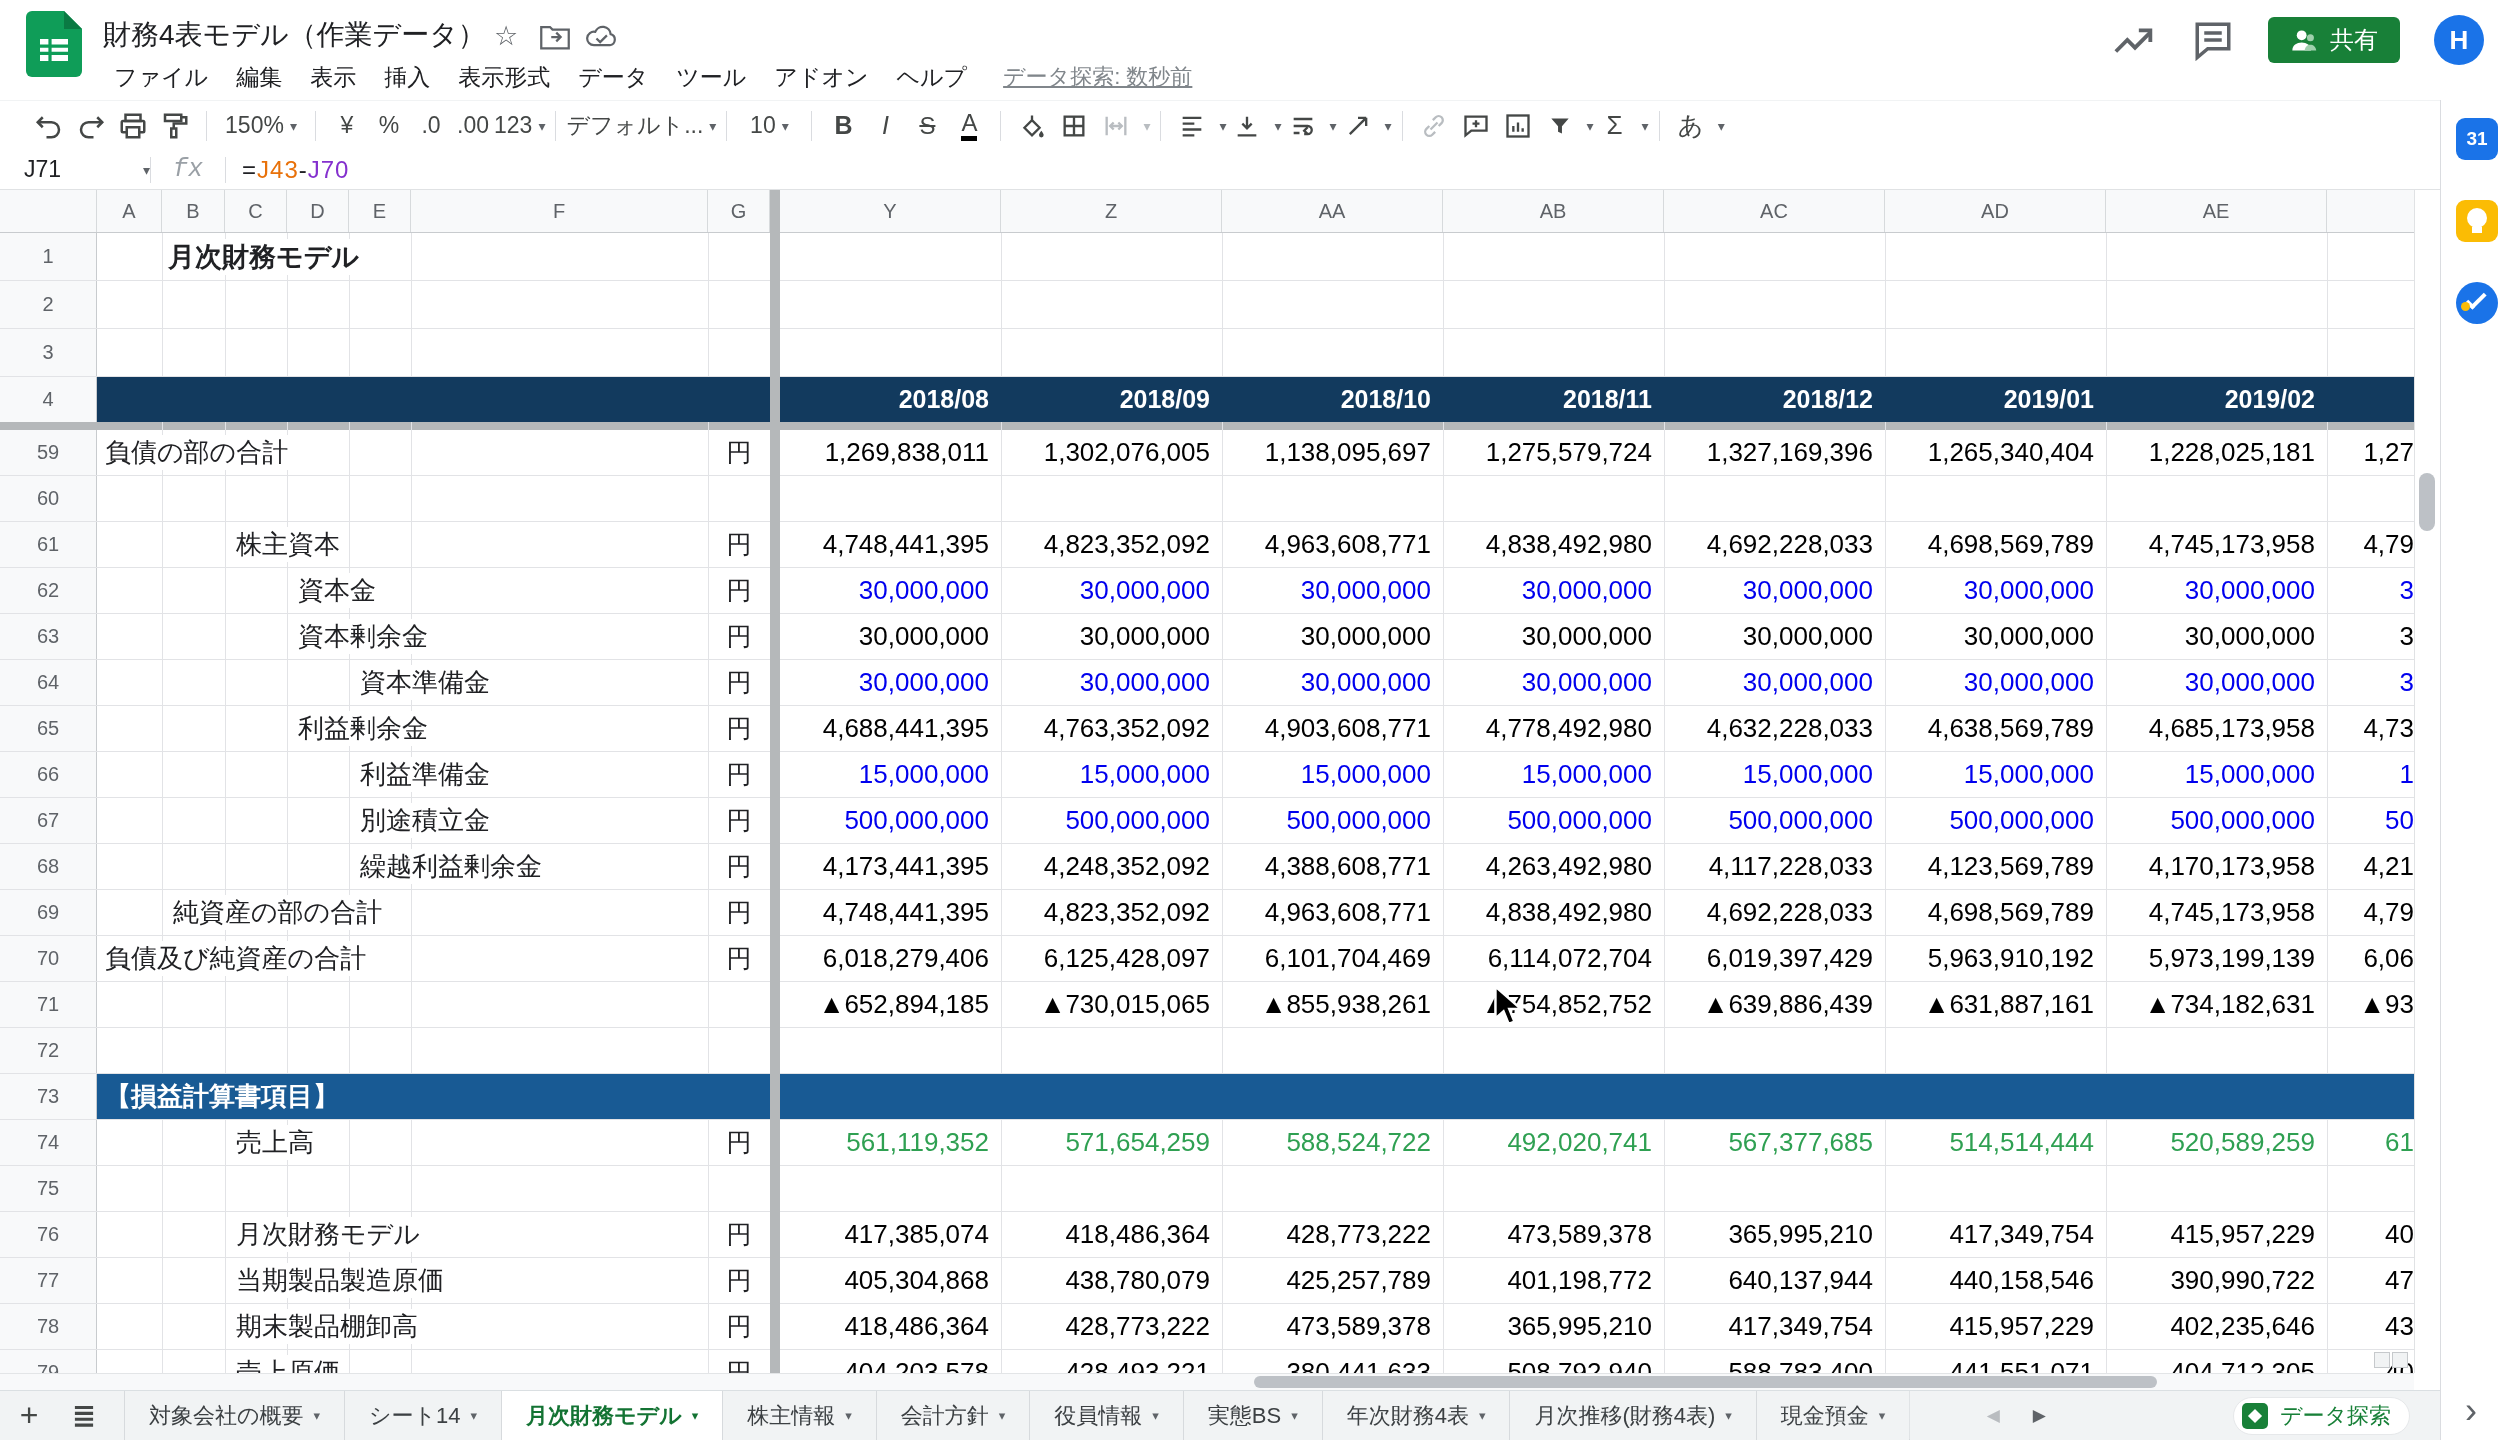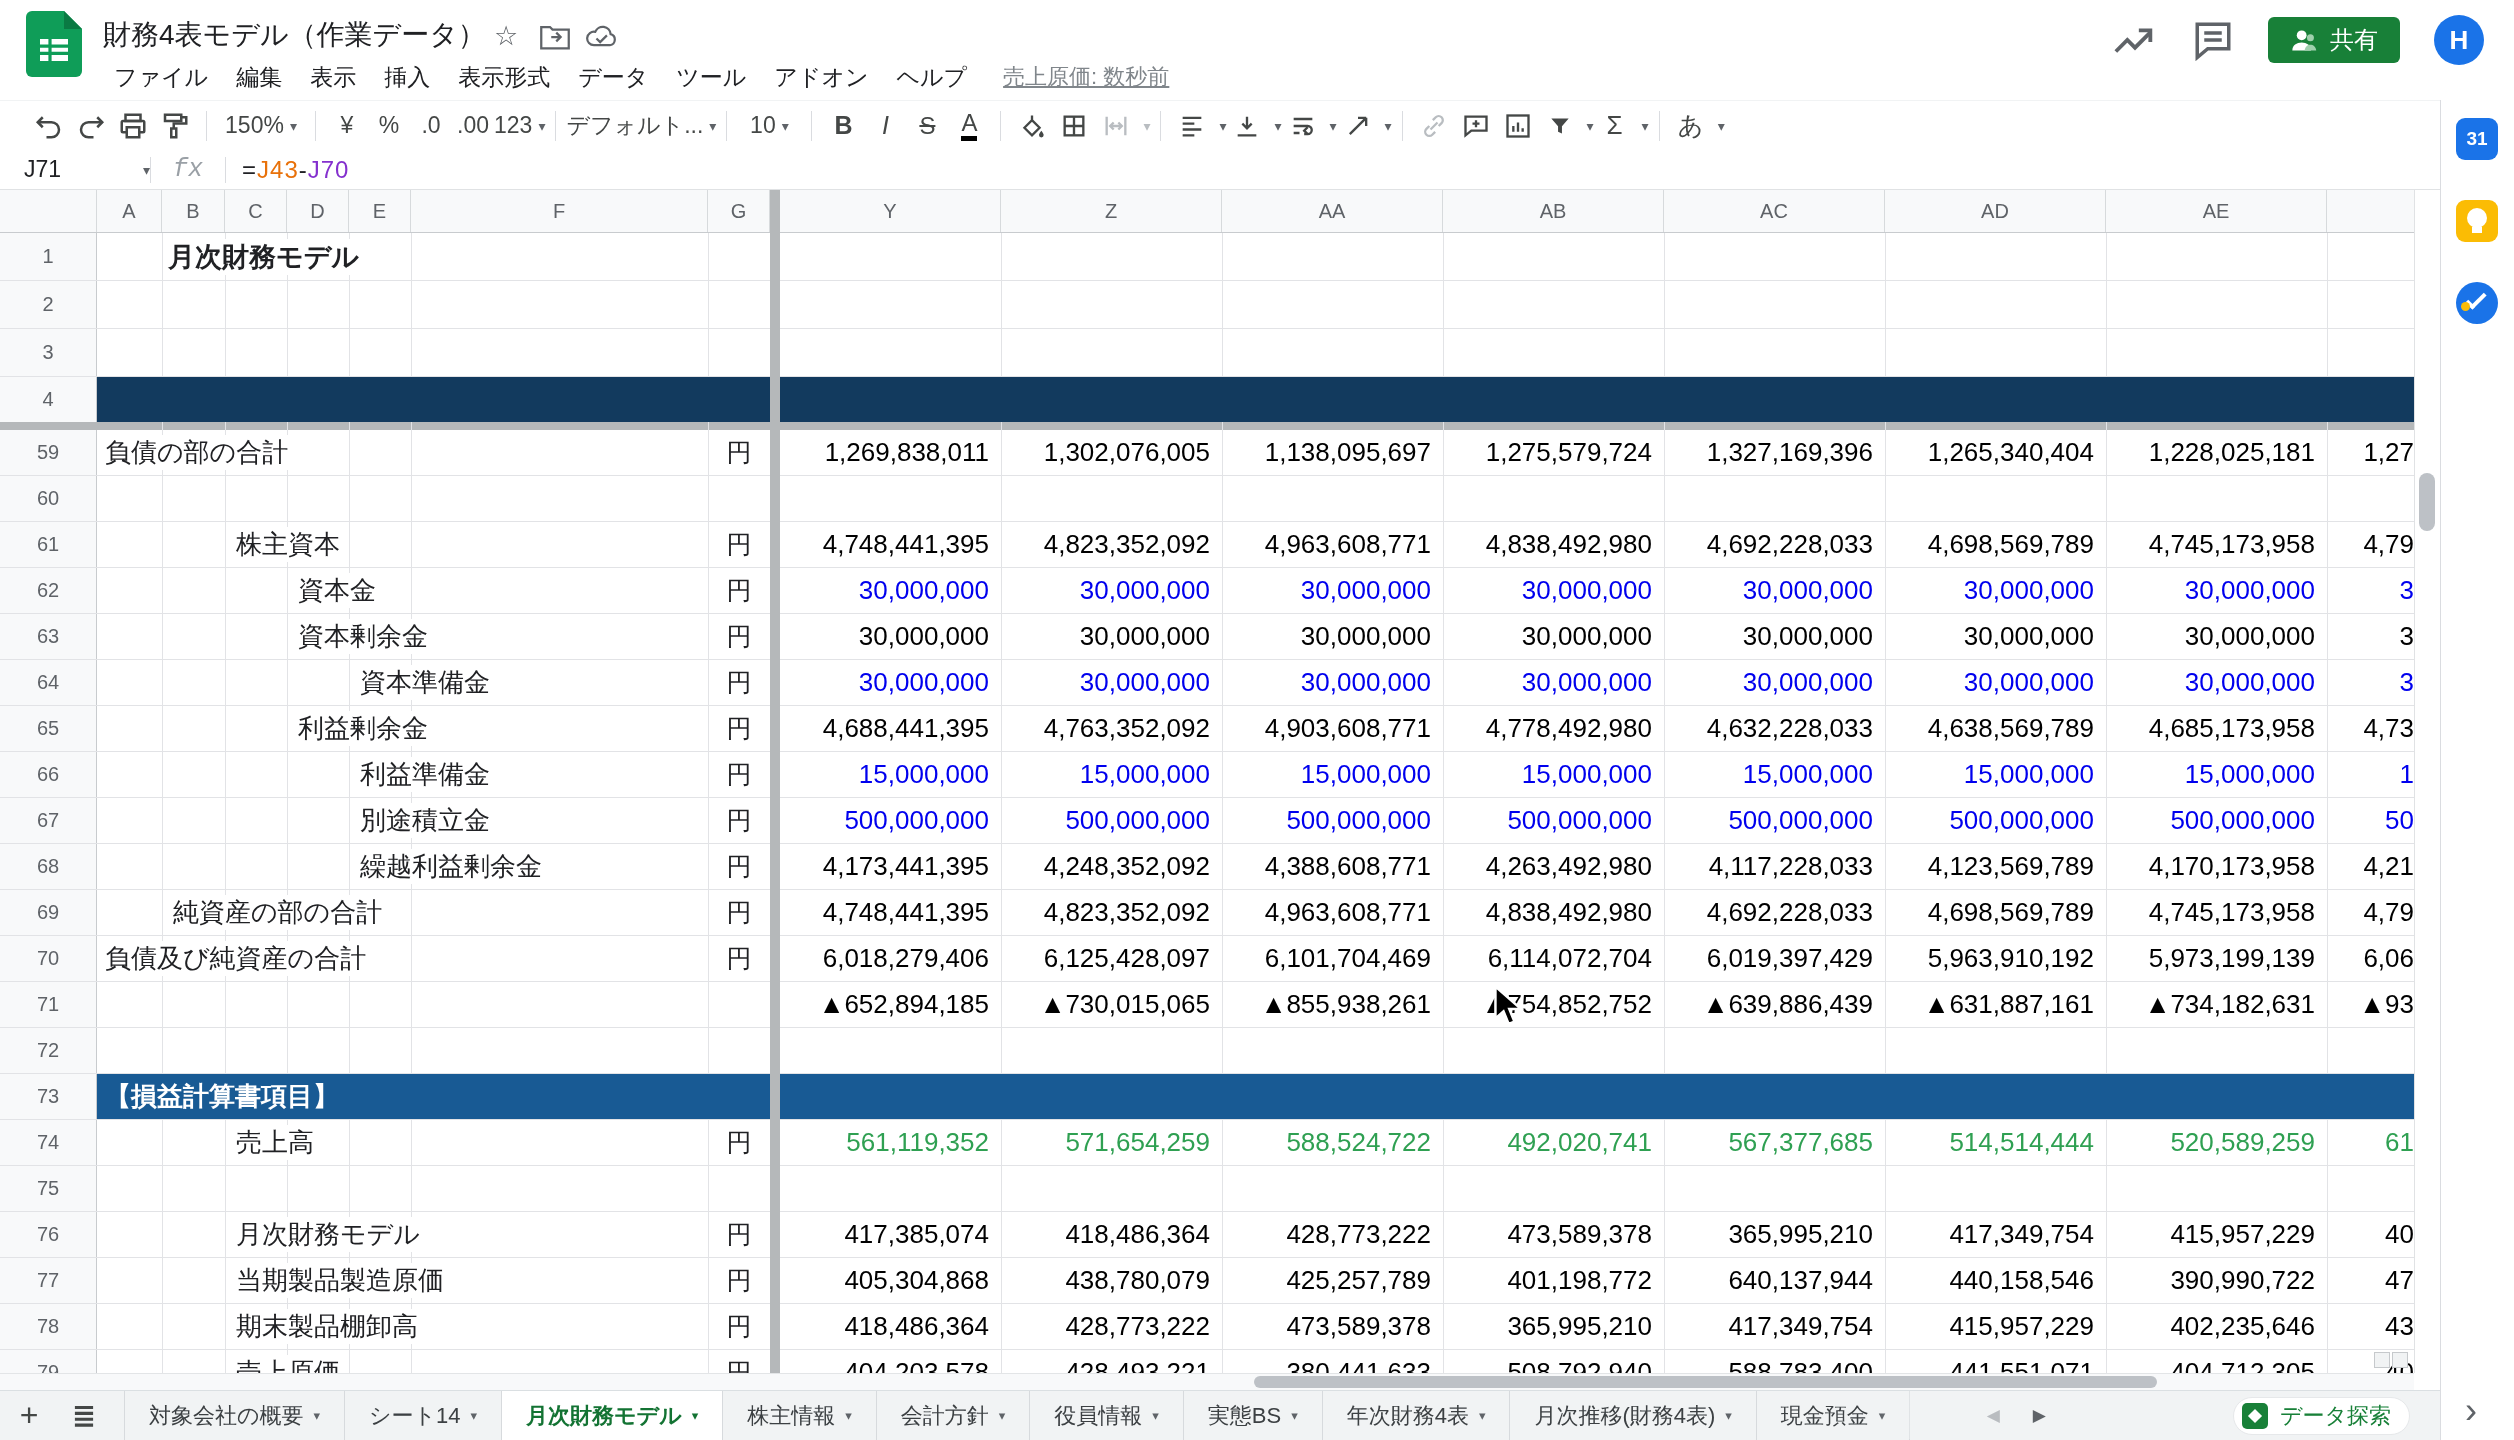--- a/index.html
+++ b/index.html
@@ -155,21 +155,21 @@
 
     <span class="menu-item">ファイル</span>
       <span class="menu-item">編集</span>
       <span class="menu-item">表示</span>
       <span class="menu-item">挿入</span>
       <span class="menu-item">表示形式</span>
       <span class="menu-item">データ</span>
       <span class="menu-item">ツール</span>
       <span class="menu-item">アドオン</span>
       <span class="menu-item">ヘルプ</span>
-      <span id="last-edit">売上原価: 数秒前</span>
+      <span id="last-edit">データ探索: 数秒前</span>
   </div>
   <div id="tb-right" class="abs">
     <span>
       <svg width="46" height="36" viewBox="0 0 24 18" fill="none" stroke="#5f6368" stroke-width="2">
         <path d="M2 15l6-6 4 4 8-8"></path>
           <path d="M14 4h6v6"></path>
       </svg>
     </span>
     <span>
       <svg width="42" height="42" viewBox="0 0 24 24" fill="none" stroke="#5f6368" stroke-width="2">
@@ -431,20 +431,30 @@
             <div class="ncell"></div>
             <div class="pcell"></div>
           </div>
         </div>
       </div>
       <div class="grow band" style="height: 45px; border-bottom: none;">
         <div class="gut">4</div>
         <div class="rest" style="background: var(--c-band1);">
           <div class="lzone"></div>
           <div class="spacer"></div>
+          <div class="dzone">
+            <div class="ncell date-cell">2018/08</div>
+            <div class="ncell date-cell">2018/09</div>
+            <div class="ncell date-cell">2018/10</div>
+            <div class="ncell date-cell">2018/11</div>
+            <div class="ncell date-cell">2018/12</div>
+            <div class="ncell date-cell">2019/01</div>
+            <div class="ncell date-cell">2019/02</div>
+            <div class="pcell"></div>
+          </div>
         </div>
       </div>
       <div class="hdivider"></div>
       <div class="grow" style="height: 46px;">
         <div class="gut">59</div>
         <div class="rest">
           <div class="lzone">
             <span class="lbl" style="margin-left: 8px; text-align: right;">負債の部の合計</span>
             <span class="unit">円</span>
           </div>

